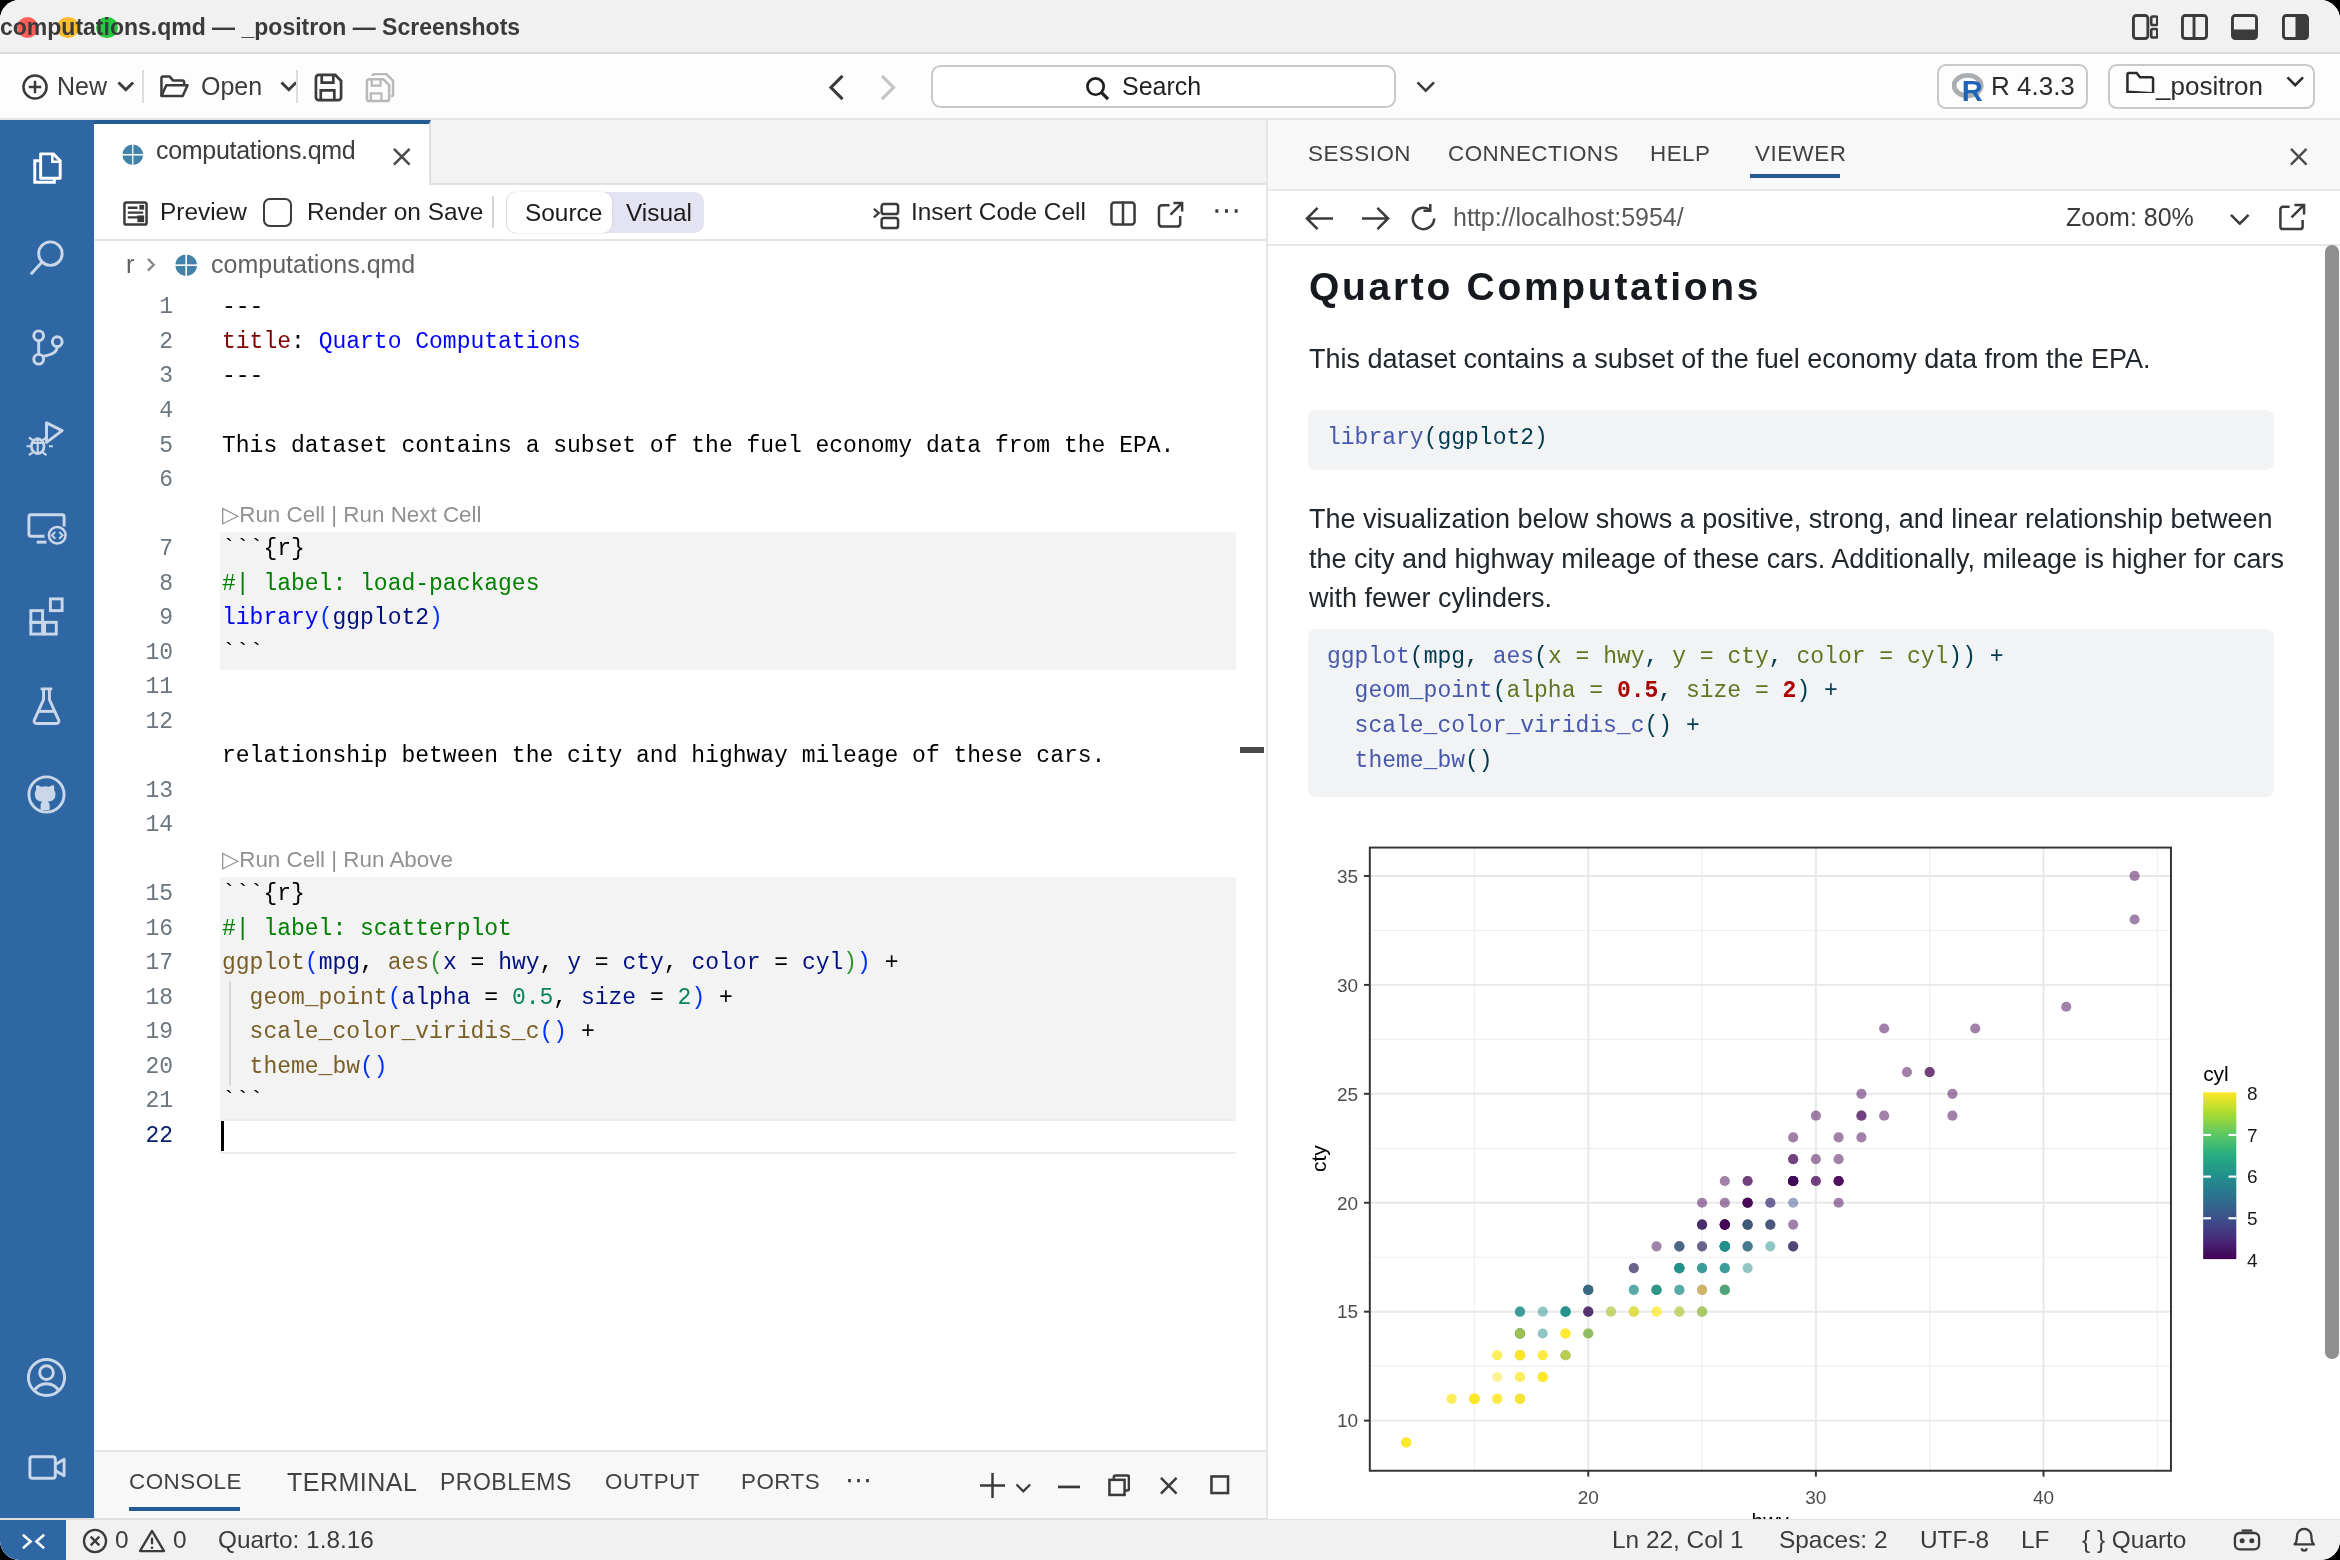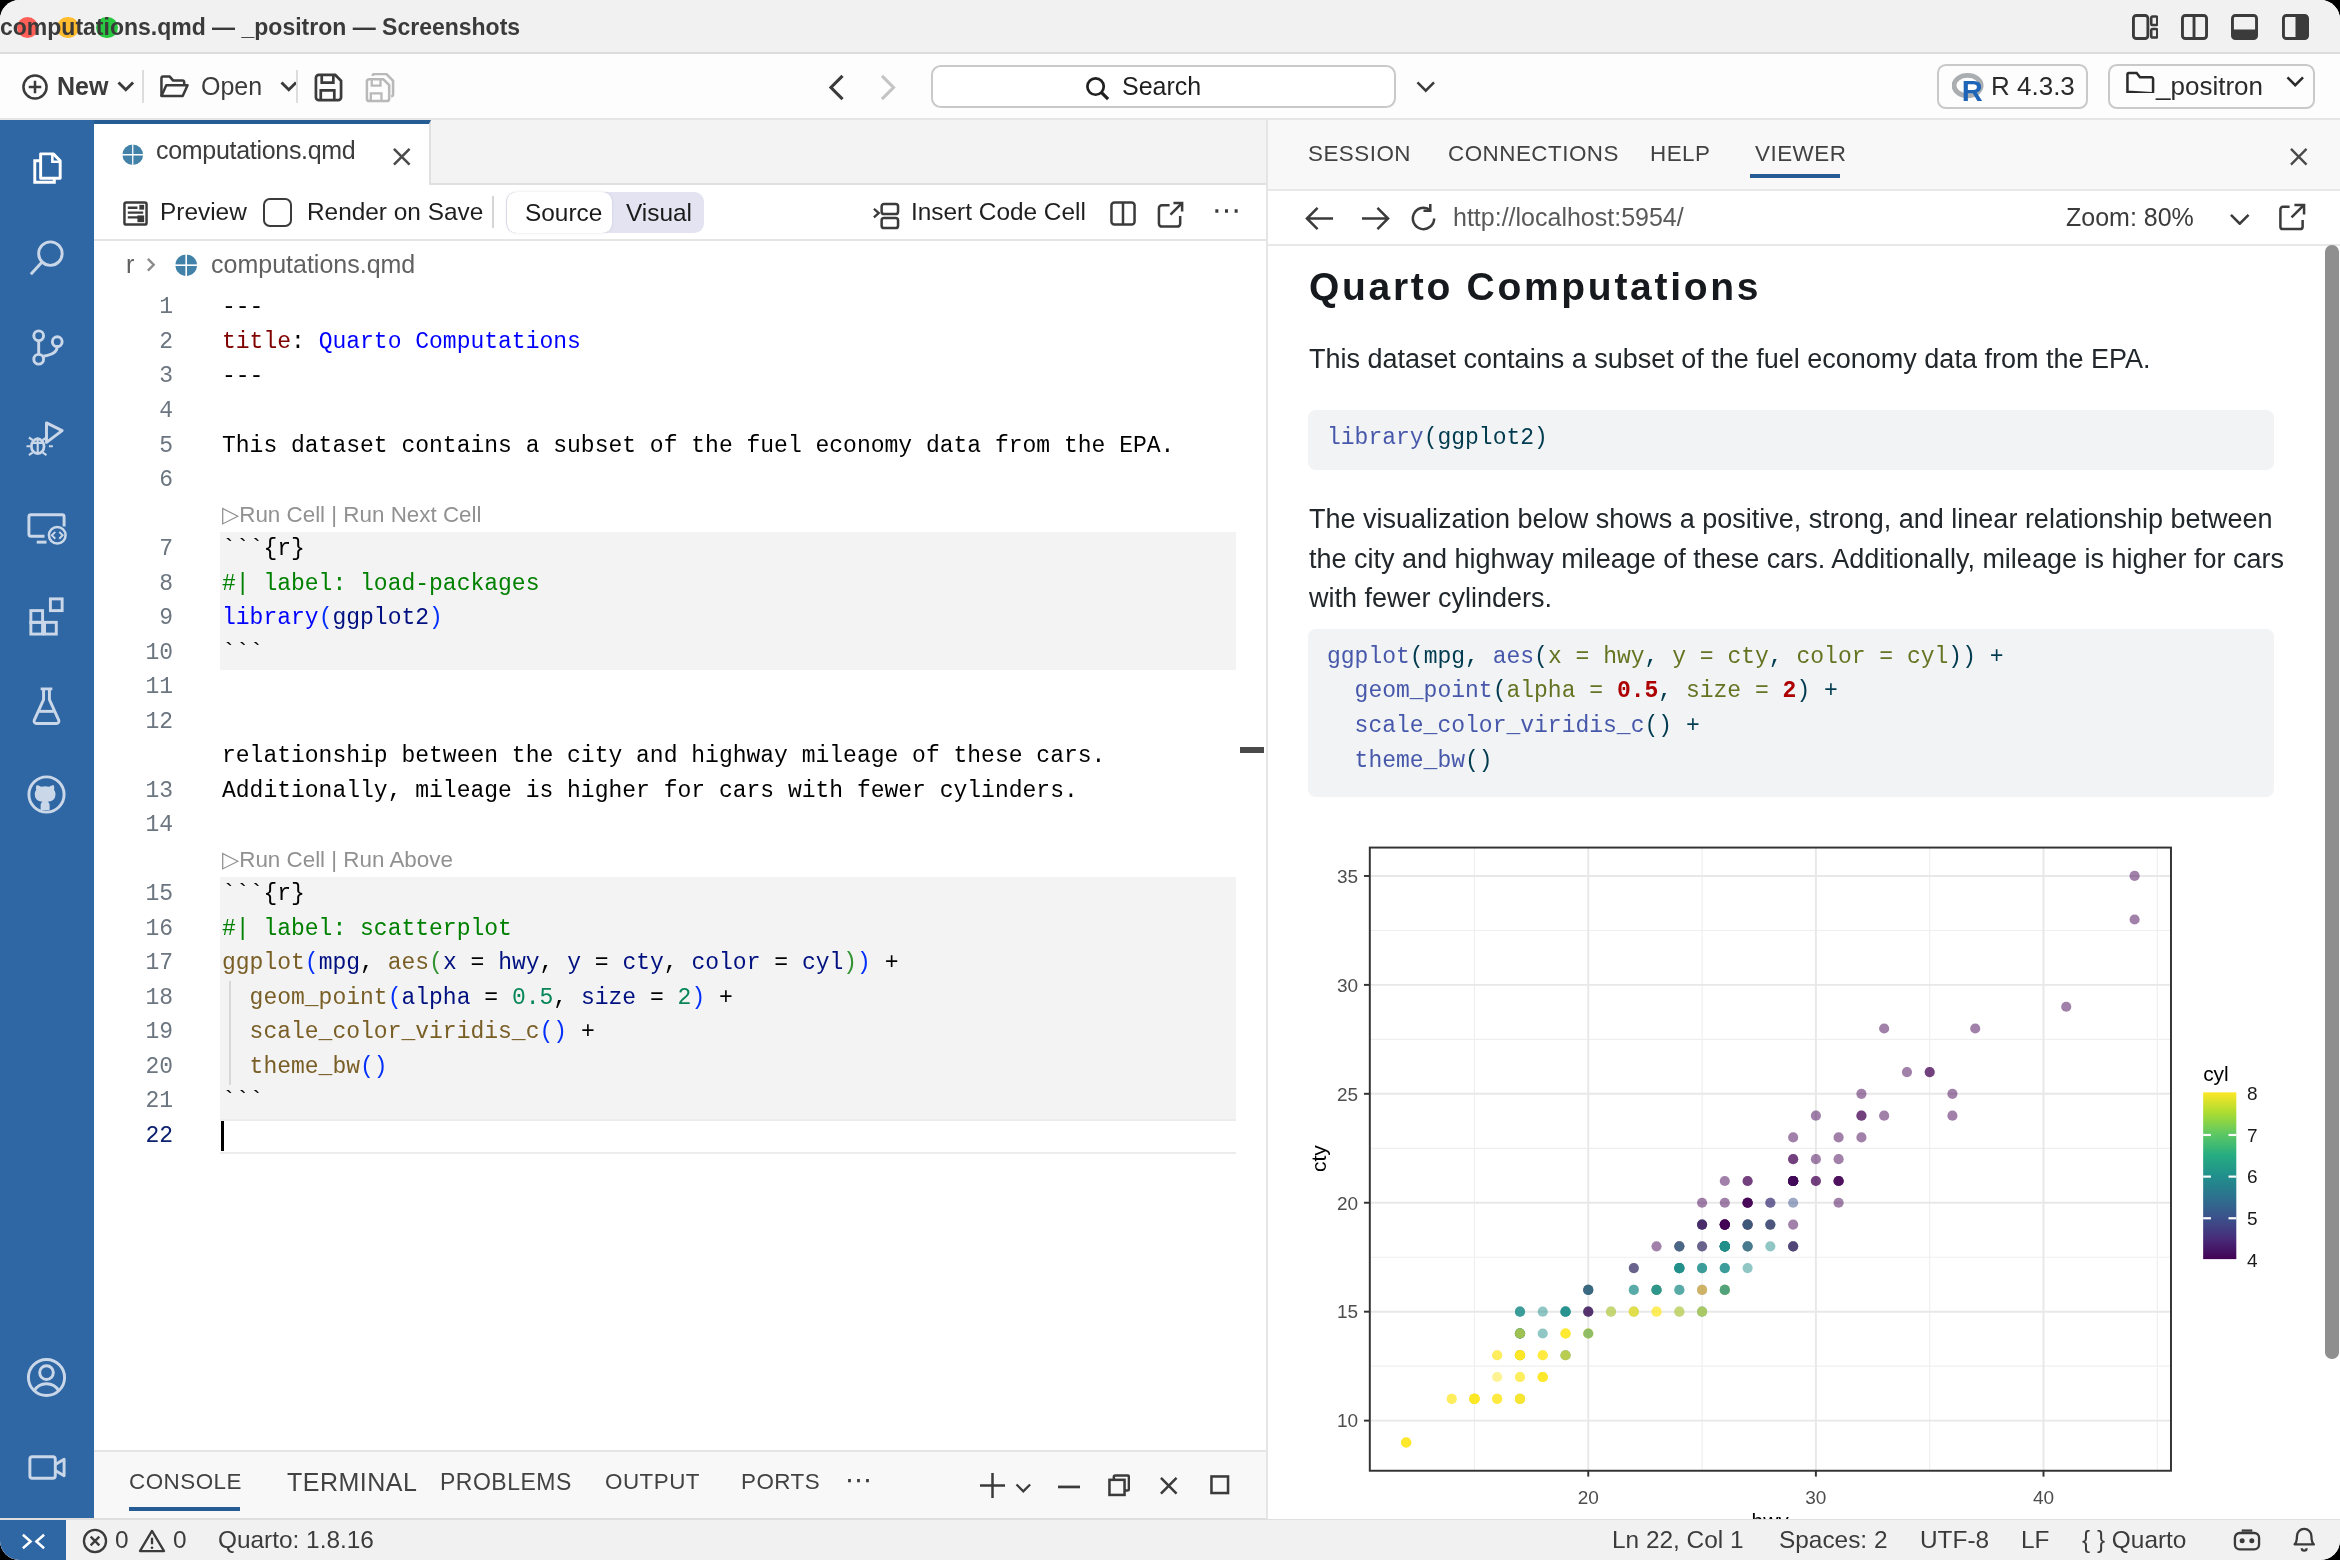--- a/index.html
+++ b/index.html
@@ -31,21 +31,21 @@
         <rect x="1.5" y="1.5" width="25" height="24" rx="3" stroke="#3B3B3B" stroke-width="3"></rect>
         <path d="M14 2 h10 a3 3 0 0 1 3 3 v18 a3 3 0 0 1 -3 3 h-10 z" fill="#3B3B3B"></path>
       </svg>
 </div>
 <div class="abs" style="left:0;top:54px;width:2341px;height:66px;background:#FDFDFD;border-bottom:2px solid #E5E5E5">
 <svg style="position:absolute;left:21.5px;top:19.5px" width="26" height="26" viewBox="0 0 27 27" fill="none">
         <circle cx="13.5" cy="13.5" r="12" stroke="#3B3B3B" stroke-width="2.6"></circle>
         <line x1="13.5" y1="7" x2="13.5" y2="20" stroke="#3B3B3B" stroke-width="2.6"></line>
         <line x1="7" y1="13.5" x2="20" y2="13.5" stroke="#3B3B3B" stroke-width="2.6"></line>
       </svg>
-<div class="abs" style="left:57px;top:0;height:64px;line-height:64px;font-size:25px;color:#3B3B3B;font-weight:bold">New</div>
+<div class="abs" style="left:57px;top:0;height:64px;line-height:64px;font-size:25px;color:#3B3B3B;font-weight:normal">New</div>
 <svg style="position:absolute;left:117px;top:27px" width="17.6" height="10.7" viewBox="0 0 18 11" fill="none">
         <path d="M1.5 1.5 L9 9 L16.5 1.5" stroke="#3B3B3B" stroke-width="3"></path>
       </svg>
 <div class="abs" style="left:142px;top:15.6px;width:2px;height:33px;background:#DDD"></div>
 <svg style="position:absolute;left:160px;top:20.5px" width="29" height="24.4" viewBox="0 0 30 25" fill="none">
         <path d="M1.5 21.5 V3 a1.5 1.5 0 0 1 1.5 -1.5 h7 l3.5 4 h10 a1.5 1.5 0 0 1 1.5 1.5 v3.5" stroke="#3B3B3B" stroke-width="2.6"></path>
         <path d="M1.5 21.5 L6.5 10.5 h22 l-5 11 z" stroke="#3B3B3B" stroke-width="2.6" stroke-linejoin="round"></path>
       </svg>
 <div class="abs" style="left:201px;top:0;height:64px;line-height:64px;font-size:25px;color:#3B3B3B;font-weight:normal">Open</div>
 <svg style="position:absolute;left:280px;top:27px" width="17.6" height="10.7" viewBox="0 0 18 11" fill="none">
@@ -228,21 +228,20 @@
 <div class="cl" style="top:567px"><span style="color:#008000;">#| label: load-packages</span></div>
 <div style="position:absolute;left:94px;top:601px;width:79px;height:35px;line-height:35px;text-align:right;font-family:&quot;Liberation Mono&quot;,monospace;font-size:23px;color:#6C7680">9</div>
 <div class="cl" style="top:601px"><span style="color:#0000FF;">library</span><span style="color:#0431FA;">(</span><span style="color:#001080;">ggplot2</span><span style="color:#0431FA;">)</span></div>
 <div style="position:absolute;left:94px;top:636px;width:79px;height:35px;line-height:35px;text-align:right;font-family:&quot;Liberation Mono&quot;,monospace;font-size:23px;color:#6C7680">10</div>
 <div class="cl" style="top:636px"><span style="color:#000000;">```</span></div>
 <div style="position:absolute;left:94px;top:670px;width:79px;height:35px;line-height:35px;text-align:right;font-family:&quot;Liberation Mono&quot;,monospace;font-size:23px;color:#6C7680">11</div>
 <div class="cl" style="top:670px"></div>
 <div style="position:absolute;left:94px;top:705px;width:79px;height:35px;line-height:35px;text-align:right;font-family:&quot;Liberation Mono&quot;,monospace;font-size:23px;color:#6C7680">12</div>
 <div class="cl" style="top:739px"><span style="color:#000000;">relationship between the city and highway mileage of these cars.</span></div>
 <div style="position:absolute;left:94px;top:774px;width:79px;height:35px;line-height:35px;text-align:right;font-family:&quot;Liberation Mono&quot;,monospace;font-size:23px;color:#6C7680">13</div>
-<div class="cl" style="top:774px"><span style="color:#000000;">Additionally, mileage is higher for cars with fewer cylinders.</span></div>
 <div style="position:absolute;left:94px;top:808px;width:79px;height:35px;line-height:35px;text-align:right;font-family:&quot;Liberation Mono&quot;,monospace;font-size:23px;color:#6C7680">14</div>
 <div class="cl" style="top:808px"></div>
 <div style="position:absolute;left:94px;top:877px;width:79px;height:35px;line-height:35px;text-align:right;font-family:&quot;Liberation Mono&quot;,monospace;font-size:23px;color:#6C7680">15</div>
 <div class="cl" style="top:877px"><span style="color:#000000;">```{r}</span></div>
 <div style="position:absolute;left:94px;top:912px;width:79px;height:35px;line-height:35px;text-align:right;font-family:&quot;Liberation Mono&quot;,monospace;font-size:23px;color:#6C7680">16</div>
 <div class="cl" style="top:912px"><span style="color:#008000;">#| label: scatterplot</span></div>
 <div style="position:absolute;left:94px;top:946px;width:79px;height:35px;line-height:35px;text-align:right;font-family:&quot;Liberation Mono&quot;,monospace;font-size:23px;color:#6C7680">17</div>
 <div class="cl" style="top:946px"><span style="color:#795E26;">ggplot</span><span style="color:#0431FA;">(</span><span style="color:#001080;">mpg</span><span style="color:#000000;">, </span><span style="color:#795E26;">aes</span><span style="color:#319331;">(</span><span style="color:#001080;">x</span><span style="color:#000000;"> = </span><span style="color:#001080;">hwy</span><span style="color:#000000;">, </span><span style="color:#001080;">y</span><span style="color:#000000;"> = </span><span style="color:#001080;">cty</span><span style="color:#000000;">, </span><span style="color:#001080;">color</span><span style="color:#000000;"> = </span><span style="color:#001080;">cyl</span><span style="color:#319331;">)</span><span style="color:#0431FA;">)</span><span style="color:#000000;"> + </span></div>
 <div style="position:absolute;left:94px;top:981px;width:79px;height:35px;line-height:35px;text-align:right;font-family:&quot;Liberation Mono&quot;,monospace;font-size:23px;color:#6C7680">18</div>
 <div class="cl" style="top:981px"><span style="color:#000000;">  </span><span style="color:#795E26;">geom_point</span><span style="color:#0431FA;">(</span><span style="color:#001080;">alpha</span><span style="color:#000000;"> = </span><span style="color:#098658;">0.5</span><span style="color:#000000;">, </span><span style="color:#001080;">size</span><span style="color:#000000;"> = </span><span style="color:#098658;">2</span><span style="color:#0431FA;">)</span><span style="color:#000000;"> +</span></div>

